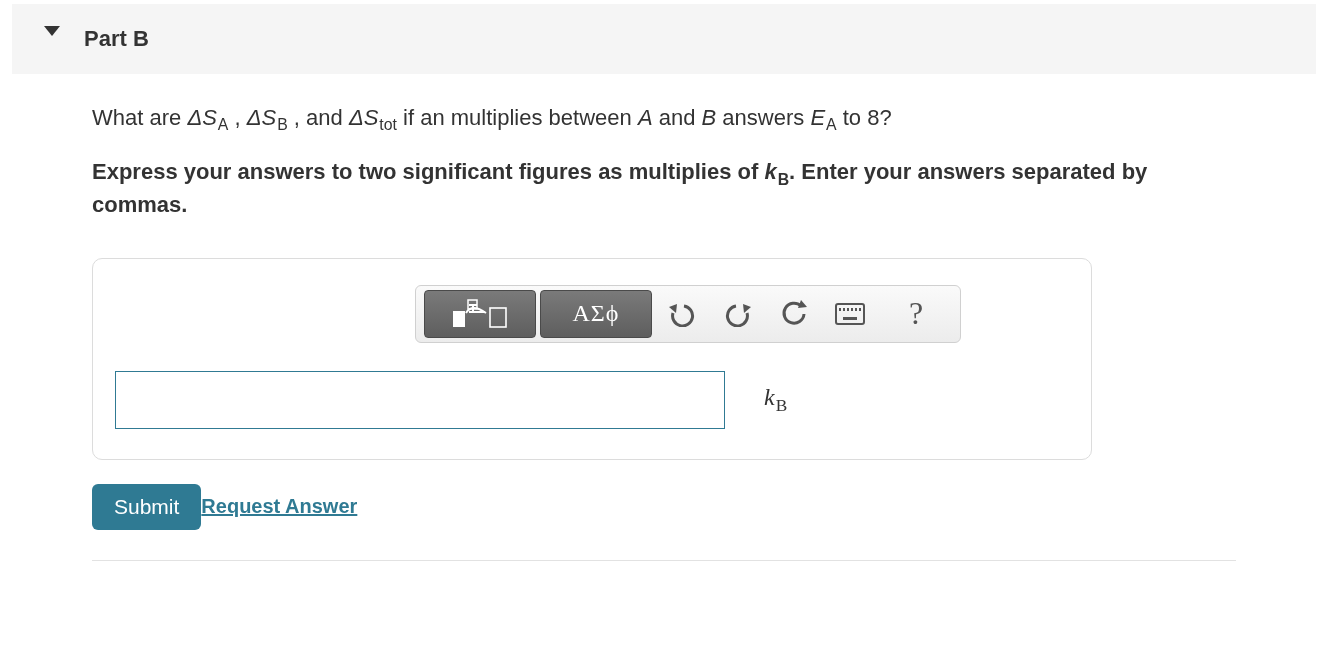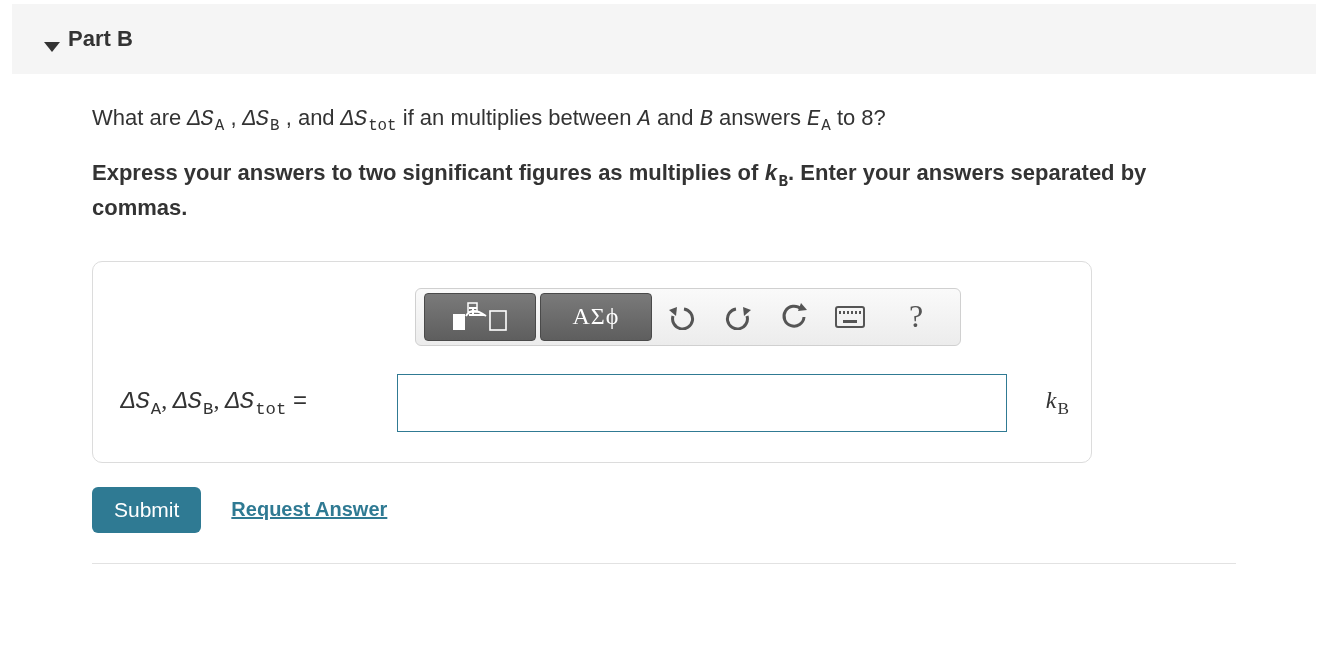--- a/index.html
+++ b/index.html
@@ -13,22 +13,22 @@
   }
   .page {
     width: 1328px;
     box-sizing: border-box;
     padding: 4px 12px 0 12px;
   }
   .part-header {
     background: #f5f5f5;
     padding: 22px 22px 22px 32px;
     display: flex;
-    align-items: flex-end;
-    gap: 8px;
+    align-items: flex-start;
+    gap: 24px;
   }
   .collapse-icon {
     width: 0; height: 0;
     border-left: 8px solid transparent;
     border-right: 8px solid transparent;
     border-top: 10px solid #333;
   }
   .part-title {
     font-size: 22px;
     font-weight: 700;
@@ -43,21 +43,21 @@
     font-weight: 400;
     margin-bottom: 20px;
   }
   .instructions {
     font-size: 22px;
     line-height: 1.35;
     font-weight: 700;
     margin-bottom: 38px;
   }
   .math {
-    font-family: Liberation Mono, monospace;
+    font-family: Liberation Sans, sans-serif;
     font-style: italic;
   }
   .subS {
     font-size: 0.72em;
     vertical-align: sub;
     font-style: normal;
     padding-left: 1px;
   }
   .answer-panel {
     border: 1px solid #dcdcdc;
@@ -136,21 +136,20 @@
   }
   .unit {
     font-family: "Cambria Math","STIXGeneral","Times New Roman", serif;
     font-style: italic;
     font-size: 24px;
     margin-left: 39px;
   }
   .actions {
     display: flex;
     align-items: center;
-    gap: 30px;
     margin-top: 24px;
   }
   .submit-btn {
     background: #2f7a93;
     color: #fff;
     border: none;
     border-radius: 6px;
     font-size: 21px;
     padding: 11px 22px;
     cursor: pointer;
@@ -253,23 +252,20 @@
         </div>
         <div class="tb-btn">
           <div class="kbd-icon"></div>
         </div>
         <div class="tb-btn tb-qmark">
           <span>?</span>
         </div>
       </div>
 
       <div class="input-row">
-        <div class="lhs">
-          <span class="math"><span>ΔS</span><span class="subS">A</span></span><span>, </span><span class="math"><span>ΔS</span><span class="subS">B</span></span><span>, </span><span class="math"><span>ΔS</span><span class="subS">tot</span></span><span style="font-style:normal;font-family:Helvetica,Arial,sans-serif;"> =</span>
-        </div>
         <input class="answer-input" type="text" value="" style="">
         <div class="unit">
           <span>k</span><span class="subS" style="font-style:normal;">B</span>
         </div>
       </div>
 
     </div>
 
     <div class="actions">
       <button class="submit-btn">Submit</button>

